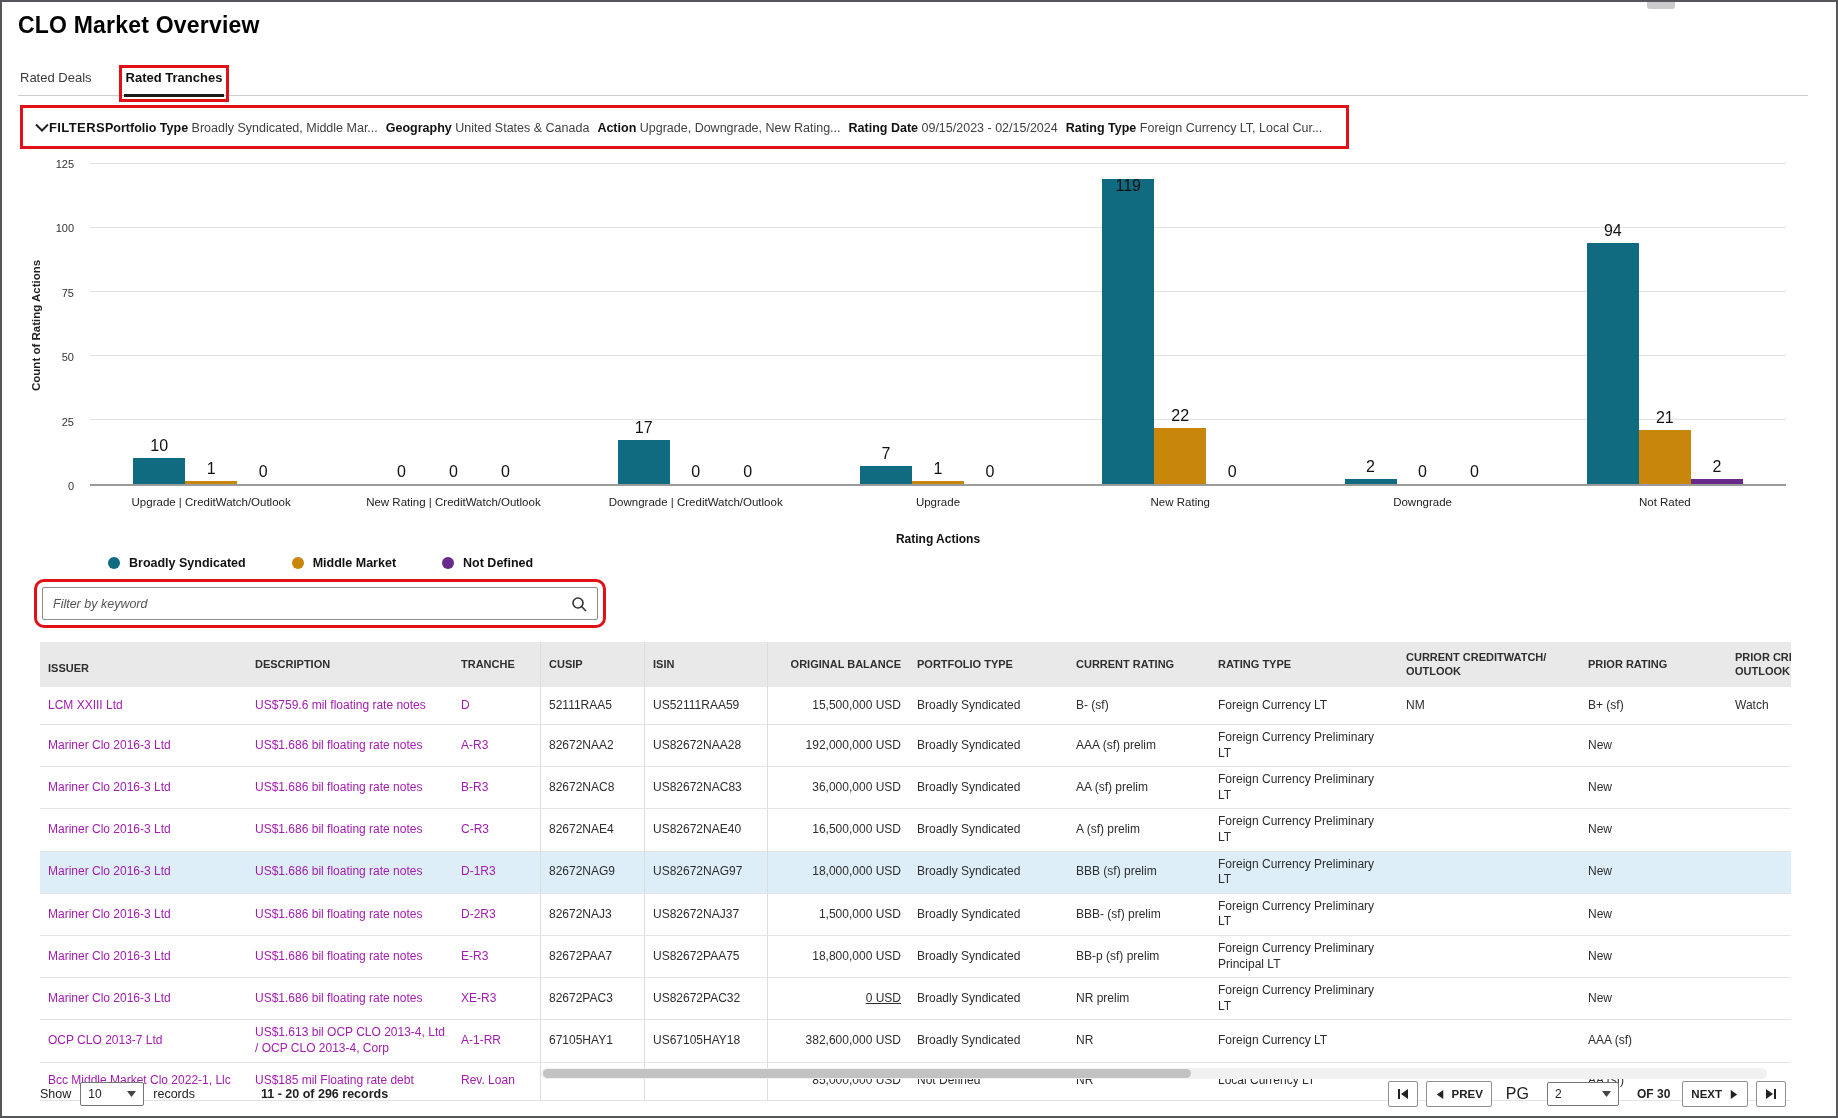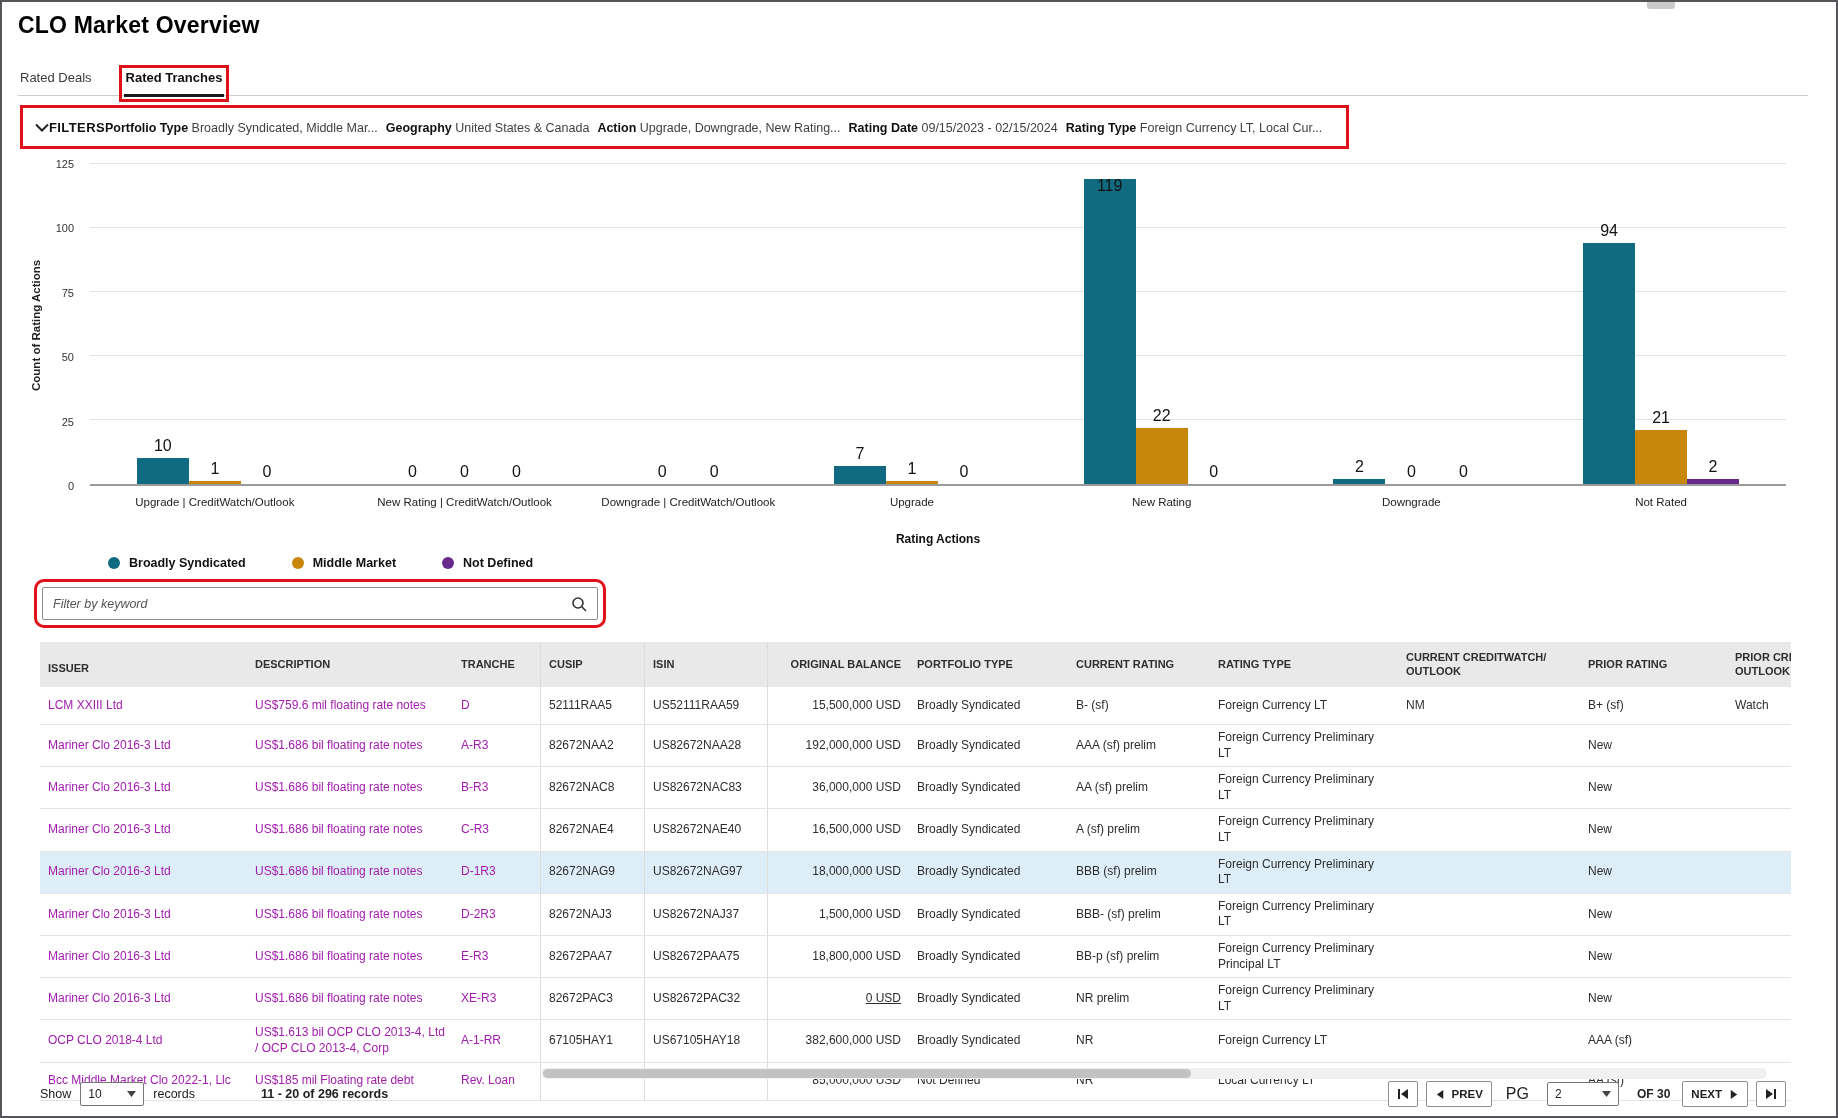--- a/index.html
+++ b/index.html
@@ -143,20 +143,24 @@
               <div class="bar" style="height: 0%; background: rgb(200, 134, 10);"></div>
             </div>
             <div class="bar-wrap">
               <div class="bar-label">0</div>
               <div class="bar" style="height: 0%; background: rgb(103, 42, 138);"></div>
             </div>
             <div class="cat-label">New Rating | CreditWatch/Outlook</div>
           </div>
           <div class="bar-group">
             <div class="bar-wrap">
+              <div class="bar-label">17</div>
+              <div class="bar" style="height: 13.6%; background: rgb(17, 107, 128);"></div>
+            </div>
+            <div class="bar-wrap">
               <div class="bar-label">0</div>
               <div class="bar" style="height: 0%; background: rgb(200, 134, 10);"></div>
             </div>
             <div class="bar-wrap">
               <div class="bar-label">0</div>
               <div class="bar" style="height: 0%; background: rgb(103, 42, 138);"></div>
             </div>
             <div class="cat-label">Downgrade | CreditWatch/Outlook</div>
           </div>
           <div class="bar-group">
@@ -419,21 +423,21 @@
           <div class="td c5" style="width: 141px; text-decoration: underline;">0 USD</div>
           <div class="td c6" style="width: 159px;">Broadly Syndicated</div>
           <div class="td c7" style="width: 142px;">NR prelim</div>
           <div class="td c8" style="width: 188px;">Foreign Currency Preliminary LT</div>
           <div class="td c9" style="width: 182px;"></div>
           <div class="td c10" style="width: 147px;">New</div>
           <div class="td c11" style="width: 180px;"></div>
         </div>
         <div class="tr">
           <div class="td c0" style="width: 207px;">
-            <span class="link">OCP CLO 2018-4 Ltd</span>
+            <span class="link">OCP CLO 2013-7 Ltd</span>
           </div>
           <div class="td c1" style="width: 206px;">
             <span class="link">US$1.613 bil OCP CLO 2013-4, Ltd / OCP CLO 2013-4, Corp</span>
           </div>
           <div class="td c2" style="width: 88px;">
             <span class="link">A-1-RR</span>
           </div>
           <div class="td c3" style="width: 104px;">67105HAY1</div>
           <div class="td c4" style="width: 123px;">US67105HAY18</div>
           <div class="td c5" style="width: 141px;">382,600,000 USD</div>

